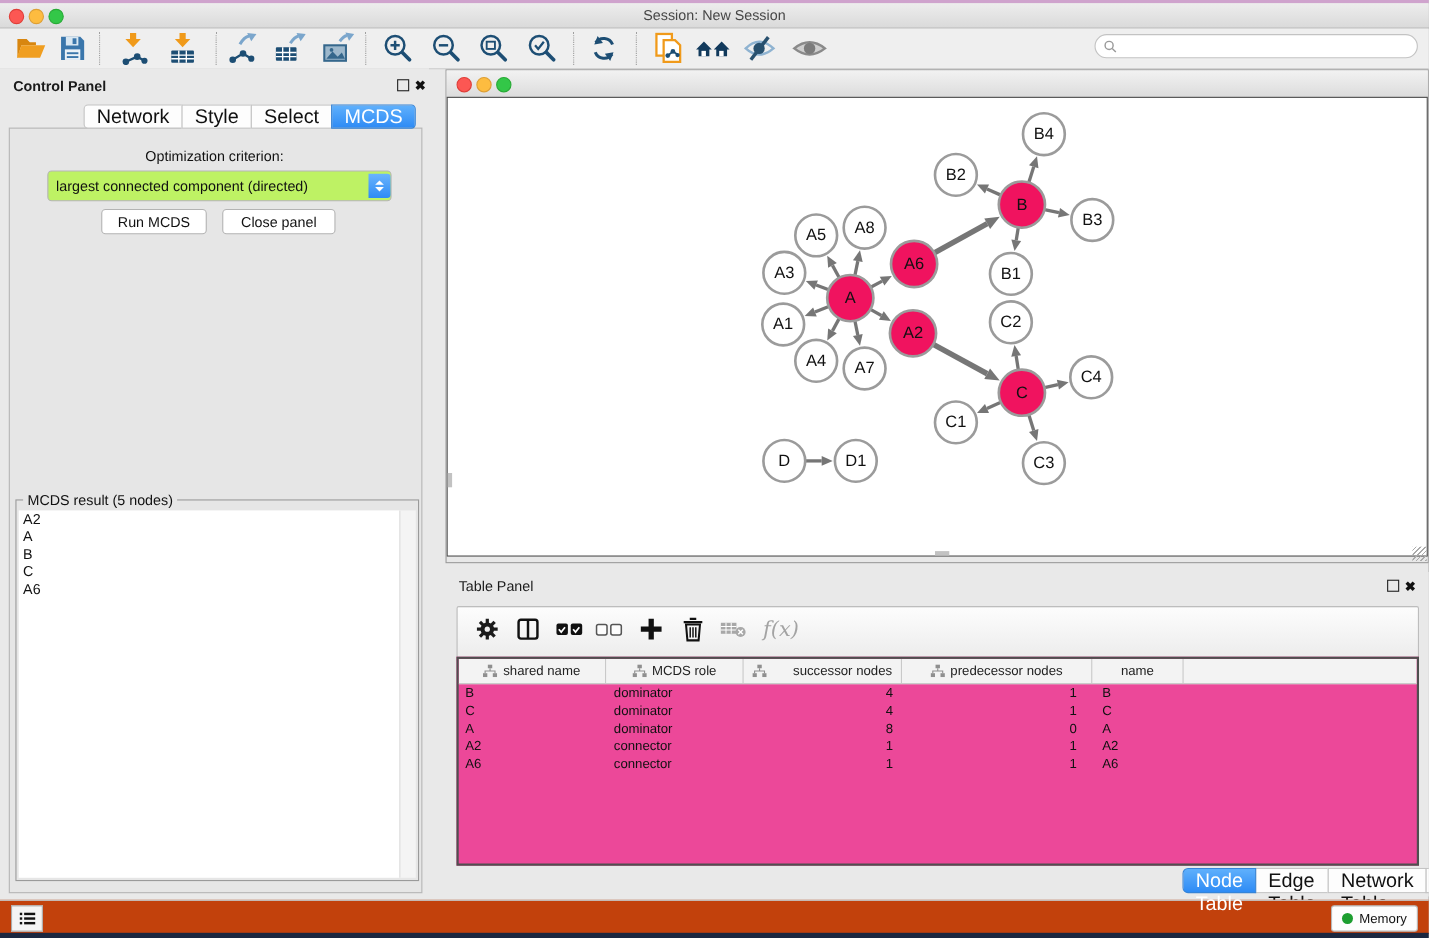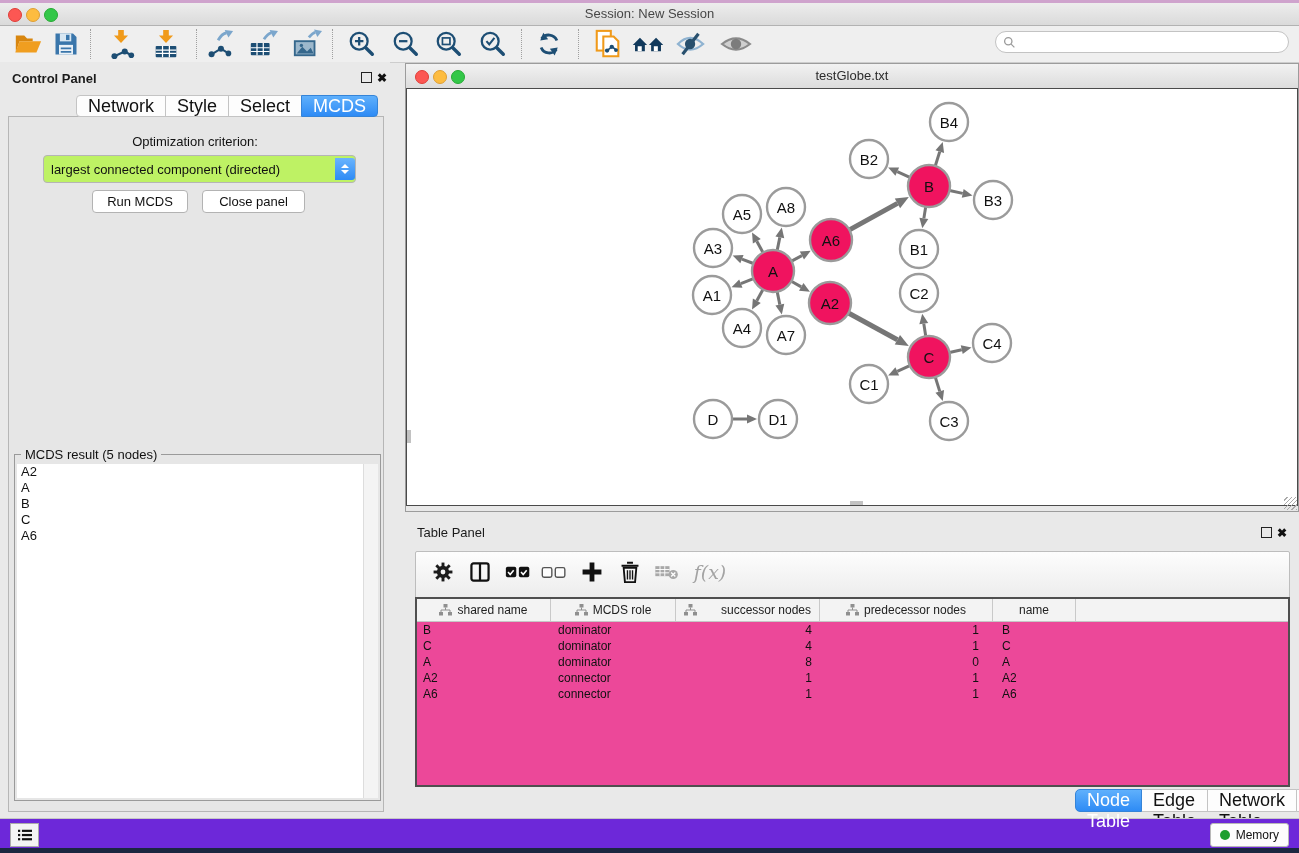--- a/index.html
+++ b/index.html
@@ -88,21 +88,21 @@
   .trow{display:flex;height:16px;}
   .tcell{font-size:12px;line-height:16px;box-sizing:border-box;white-space:nowrap;overflow:hidden;}
 
   
   #table-tabs{position:absolute;left:671px;top:269px;}
   #table-tabs .tab{height:21px;line-height:21px;}
   #table-tabs .tab:first-child{border-radius:5px 0 0 5px;}
   #table-tabs .tab:last-child{border-radius:0 5px 5px 0;}
 
   
-  #status-bar{left:0;top:818px;width:1299px;height:30px;background:#6d28d9;border-top:1px solid #c6c6c6;}
+  #status-bar{left:0;top:818px;width:1299px;height:30px;background:#c2410c;border-top:1px solid #c6c6c6;}
   #list-btn{position:absolute;left:10px;top:4px;width:27px;height:22px;background:#f4f4f4;
     border:1px solid #ababab;display:flex;align-items:center;justify-content:center;}
   #memory-btn{position:absolute;right:10px;top:4px;height:22px;background:#fdfdfd;border:1px solid #b8b8b8;
     border-radius:3px;display:flex;align-items:center;gap:6px;padding:0 9px;font-size:12px;}
   #memory-dot{width:10px;height:10px;border-radius:50%;background:#1d9e30;}
   #desktop-bottom{left:0;top:848px;width:1299px;height:5px;background:#1b2740;}
 </style>
 </head>
 <body>
 
@@ -315,21 +315,20 @@
         </div>
       <div id="mcds-scroll"></div>
     </div>
   </div>
 
   <div id="net-window" class="abs">
     <div id="net-titlebar">
       <div class="tl r" style="left:9px;top:6px"></div>
       <div class="tl y" style="left:27px;top:6px"></div>
       <div class="tl g" style="left:45px;top:6px"></div>
-      <div class="title">testGlobe.txt</div>
     </div>
     <div id="net-canvas">
       <svg id="graph-svg" width="890" height="416">
           <line x1="355.96678911489033" y1="163.55183804995966" x2="349.8109303542095" y2="152.23300097386908" stroke="#767676" stroke-width="3"></line>
           <polygon points="345.03321088510967,143.44816195004034 353.7641079149324,150.08302721277414 345.8577527934866,154.38297473496402" fill="#767676"></polygon>
           <line x1="370.1802584100922" y1="161.42026628877687" x2="372.8291423470067" y2="148.37960690704367" stroke="#767676" stroke-width="3"></line>
           <polygon points="374.8197415899078,138.57973371122313 377.23908528512595,149.27537656634914 368.4191994088875,147.4838372477382" fill="#767676"></polygon>
           <line x1="346.39133153665693" y1="174.4833437557185" x2="334.94612963636354" y2="170.09601636060603" stroke="#767676" stroke-width="3"></line>
           <polygon points="325.60866846334307,166.5166562442815 336.5568416887096,165.8941588327468 333.3354175840175,174.29787388846526" fill="#767676"></polygon>
           <line x1="346.4581150143549" y1="189.68861048615543" x2="333.8475445026189" y2="194.65014642519913" stroke="#767676" stroke-width="3"></line>

